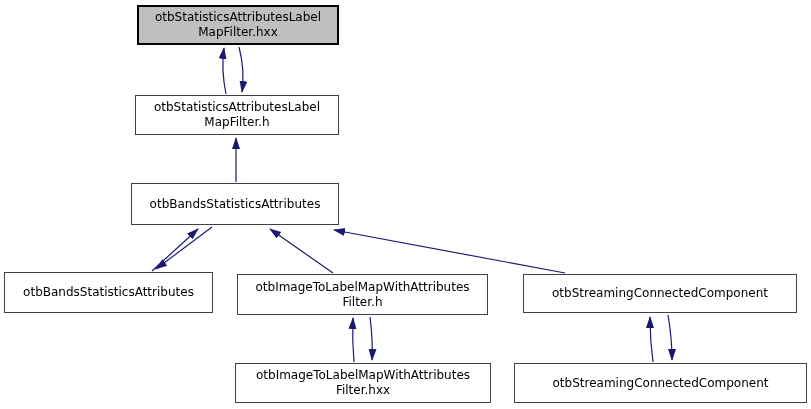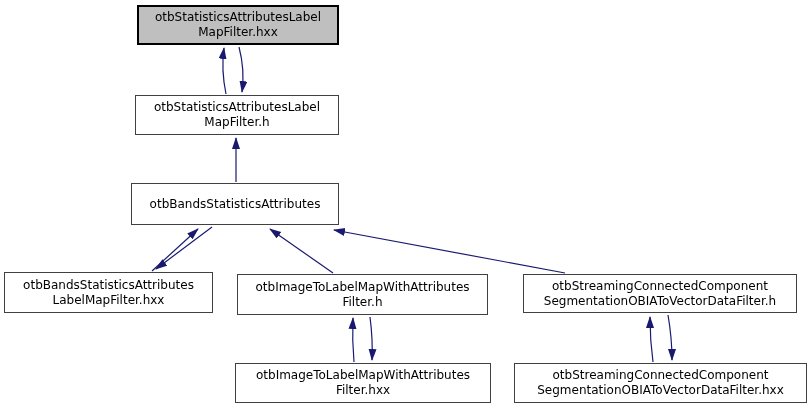--- a/index.html
+++ b/index.html
@@ -94,36 +94,33 @@
     <span>otbStatisticsAttributesLabel</span>
     <span>MapFilter.h</span>
   </div>
 
   <div class="node" style="left:131px; top:183px; width:208px; height:42px;">
     <span>otbBandsStatisticsAttributes</span>
   </div>
 
   <div class="node" style="left:4px; top:272px; width:209px; height:41px;">
     <span>otbBandsStatisticsAttributes</span>
-    <span>LabelMapFilter.hxx</span>
   </div>
 
   <div class="node" style="left:237px; top:274px; width:251px; height:41px;">
     <span>otbImageToLabelMapWithAttributes</span>
     <span>Filter.h</span>
   </div>
 
   <div class="node" style="left:523px; top:274px; width:274px; height:39px;">
     <span>otbStreamingConnectedComponent</span>
-    <span>SegmentationOBIAToVectorDataFilter.h</span>
   </div>
 
   <div class="node" style="left:235px; top:363px; width:256px; height:40px;">
     <span>otbImageToLabelMapWithAttributes</span>
     <span>Filter.hxx</span>
   </div>
 
   <div class="node" style="left:514px; top:363px; width:293px; height:40px;">
     <span>otbStreamingConnectedComponent</span>
-    <span>SegmentationOBIAToVectorDataFilter.hxx</span>
   </div>
 
 </div>
 
 </body></html>

